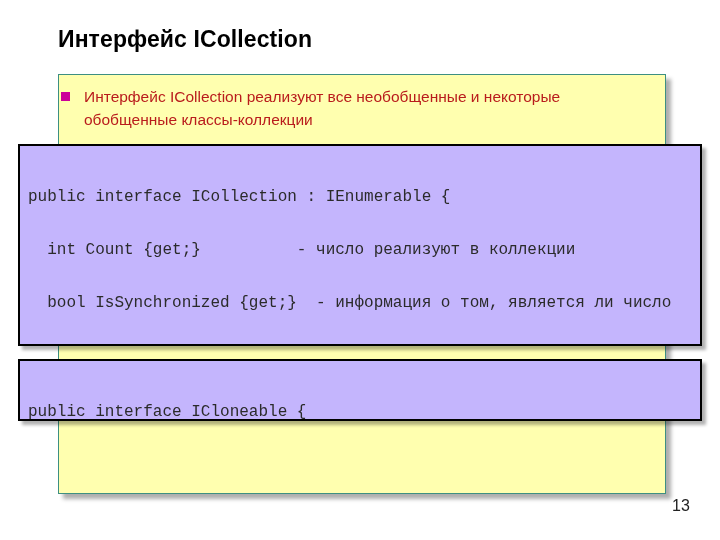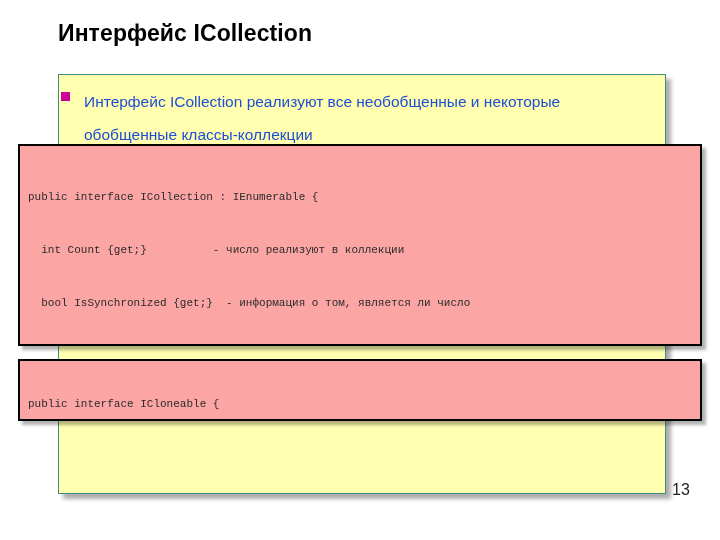--- a/index.html
+++ b/index.html
@@ -13,21 +13,21 @@
     position: relative;
     overflow: hidden;
     font-family: "Liberation Sans", sans-serif;
     -webkit-font-smoothing: antialiased;
   }
 
   
   .slide-title {
     position: absolute;
     left: 58px;
-    top: 20px;
+    top: 26px;
     font-size: 23px;
     font-weight: bold;
     color: #000000;
     letter-spacing: 0.1px;
     white-space: nowrap;
   }
 
   
   .content-panel {
     position: absolute;
@@ -54,63 +54,63 @@
     width: 9px;
     height: 9px;
     background: #cc0099;
     margin-top: 7px;
     margin-left: 0px;
     margin-right: 14px;
     flex: 0 0 auto;
   }
   .bullet-text {
     font-size: 15.5px;
-    line-height: 33px;
-    color: #1d4ed8;
+    line-height: 23px;
+    color: #b91c1c;
     max-width: 540px;
   }
 
   
   .code-block {
     position: absolute;
-    background: #fca5a5;
+    background: #c4b5fd;
     border: 2px solid #000000;
     box-sizing: border-box;
     box-shadow: 4px 4px 3px rgba(0,0,0,0.30);
     font-family: "Liberation Mono", "DejaVu Sans Mono", monospace;
-    font-size: 11px;
+    font-size: 16px;
     line-height: 17.6px;
     color: #2b2b2b;
     white-space: pre;
     overflow: hidden;
   }
   #code-block-icollection {
     left: 18px;
     top: 144px;
     width: 684px;
     height: 202px;
     padding: 8px 0 0 8px;
   }
   #code-block-icloneable {
     left: 18px;
     top: 359px;
     width: 684px;
     height: 62px;
-    padding: 0 0 0 8px;
+    padding: 8px 0 0 8px;
   }
   .code-line {
     display: block;
     min-height: 17.6px;
   }
 
   
   .page-number {
     position: absolute;
     left: 672px;
-    top: 481px;
+    top: 497px;
     font-size: 16px;
     color: #222222;
   }
 </style>
 </head>
 <body>
 
 <div class="slide-title">Интерфейс ICollection</div>
 
 <div class="content-panel">

